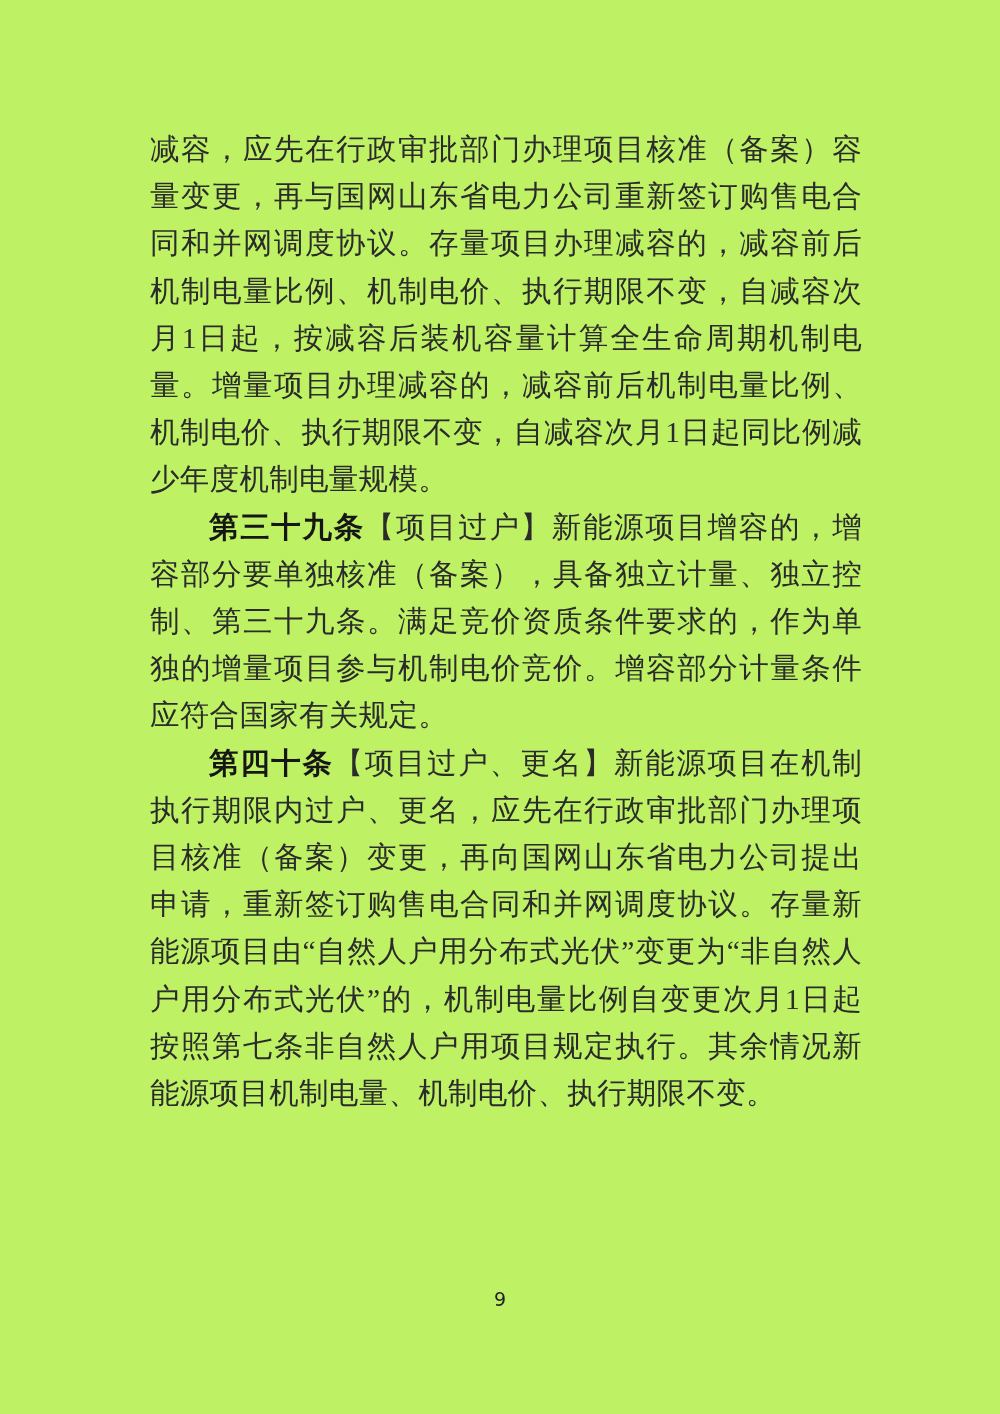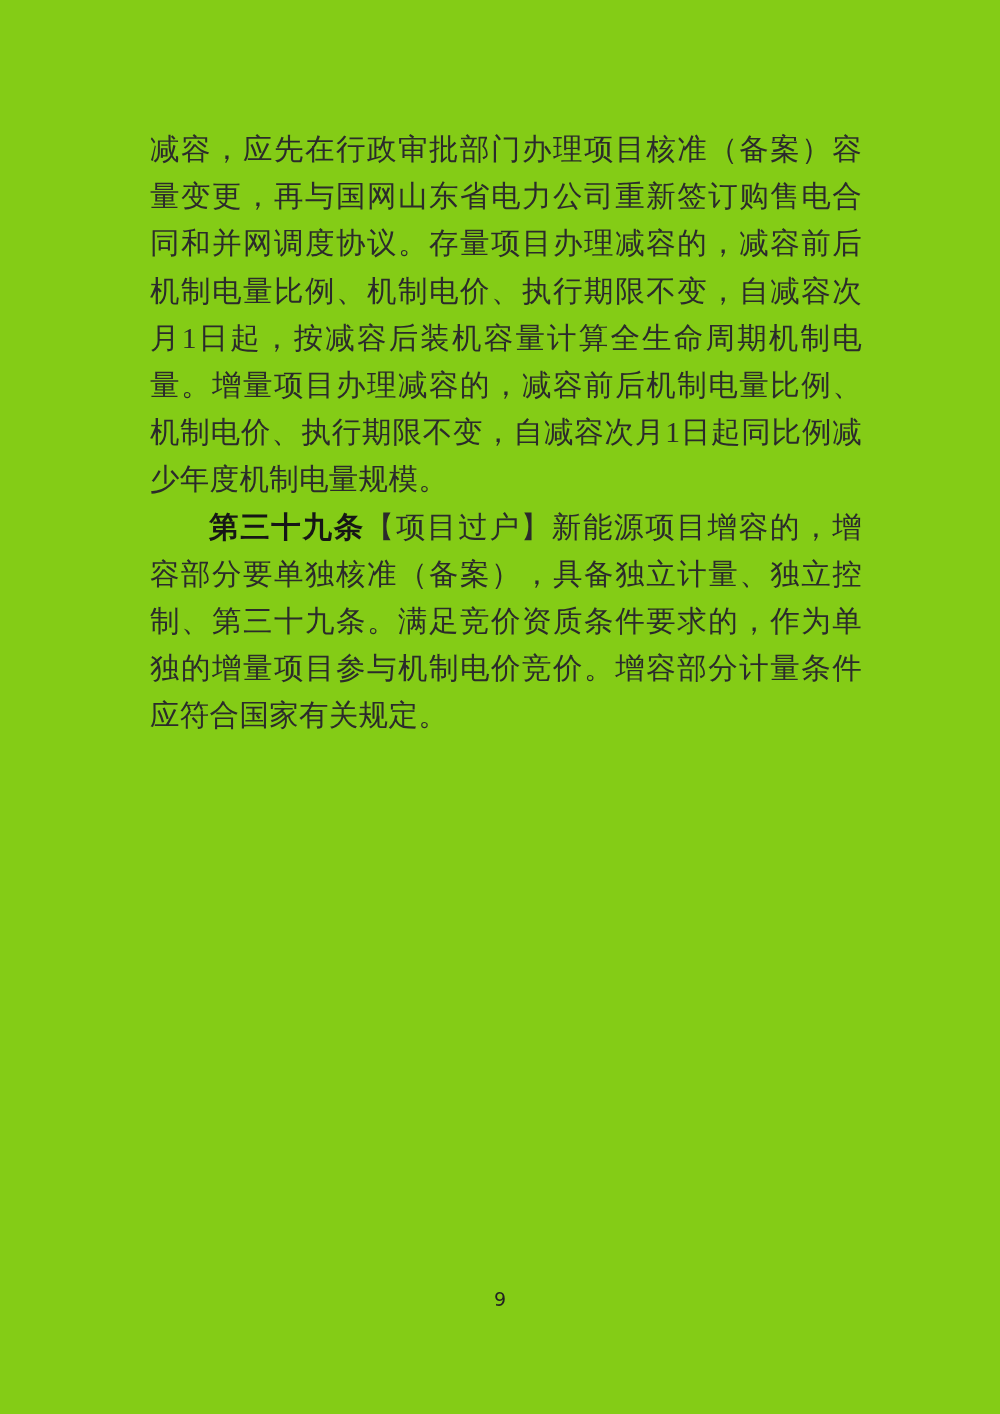--- a/index.html
+++ b/index.html
@@ -5,21 +5,21 @@
   html, body {
     margin: 0;
     padding: 0;
     background: #e9e9e9;
   }
   .page {
     position: relative;
     width: 1000px;
     height: 1414px;
     margin: 0 auto;
-    background: #84cc16;
+    background: #bef264;
     overflow: hidden;
     font-family: "Liberation Serif", "DejaVu Serif", serif;
   }
   .content {
     position: absolute;
     left: 150px;
     top: 126px;
     width: 712px;
     color: #2b2b2b;
     font-size: 29.5px;
@@ -59,18 +59,19 @@
 </head>
 <body>
 
 <div class="page">
   <div class="content">
 
     <p class="continuation"><span>减容，应先在行政审批部门办理项目核准（备案）容量变更，再与国网山东省电力公司重新签订购售电合同和并网调度协议。存量项目办理减容的，减容前后机制电量比例、机制电价、执行期限不变，自减容次月1日起，按减容后装机容量计算全生命周期机制电量。增量项目办理减容的，减容前后机制电量比例、机制电价、执行期限不变，自减容次月1日起同比例减少年度机制电量规模。</span></p>
 
     <p><span class="article-lead">第三十九条</span><span class="article-tag">【项目过户】</span><span>新能源项目增容的，增容部分要单独核准（备案），具备独立计量、独立控制、第三十九条。满足竞价资质条件要求的，作为单独的增量项目参与机制电价竞价。增容部分计量条件应符合国家有关规定。</span></p>
 
+    <p><span class="article-lead">第四十条</span><span class="article-tag">【项目过户、更名】</span><span>新能源项目在机制执行期限内过户、更名，应先在行政审批部门办理项目核准（备案）变更，再向国网山东省电力公司提出申请，重新签订购售电合同和并网调度协议。存量新能源项目由“自然人户用分布式光伏”变更为“非自然人户用分布式光伏”的，机制电量比例自变更次月1日起按照第七条非自然人户用项目规定执行。其余情况新能源项目机制电量、机制电价、执行期限不变。</span></p>
 
 
   </div>
 
   <div class="page-number">9</div>
 </div>
 
 </body></html>

